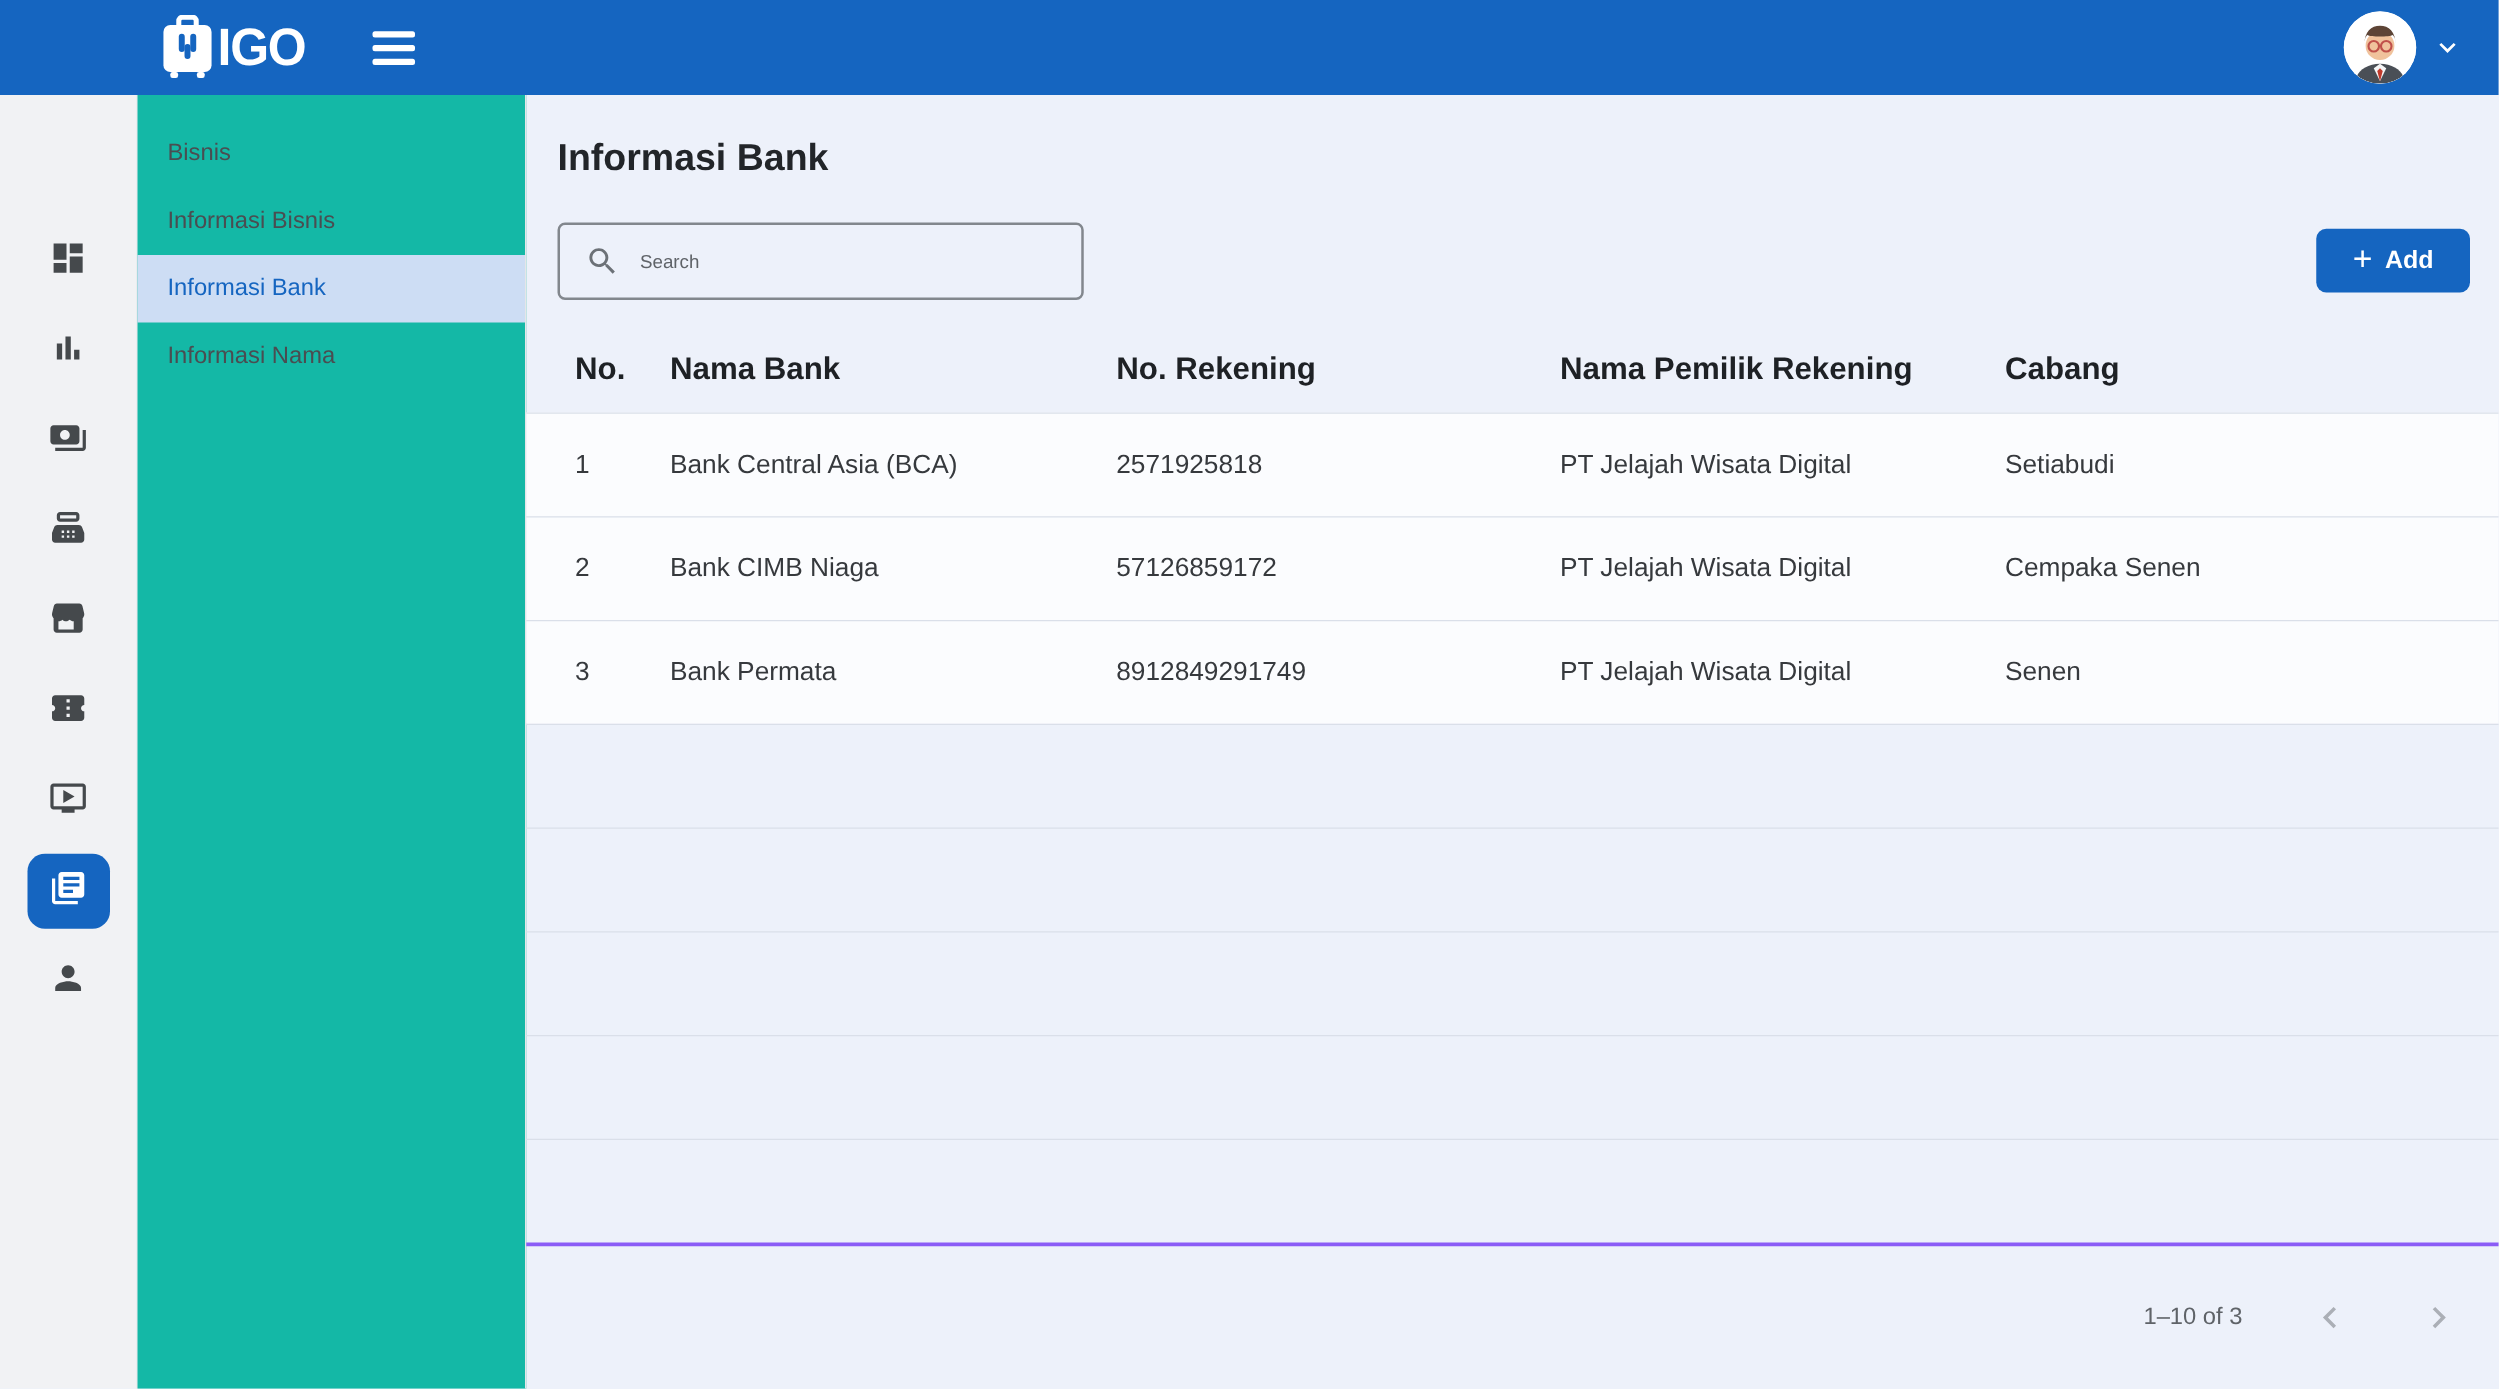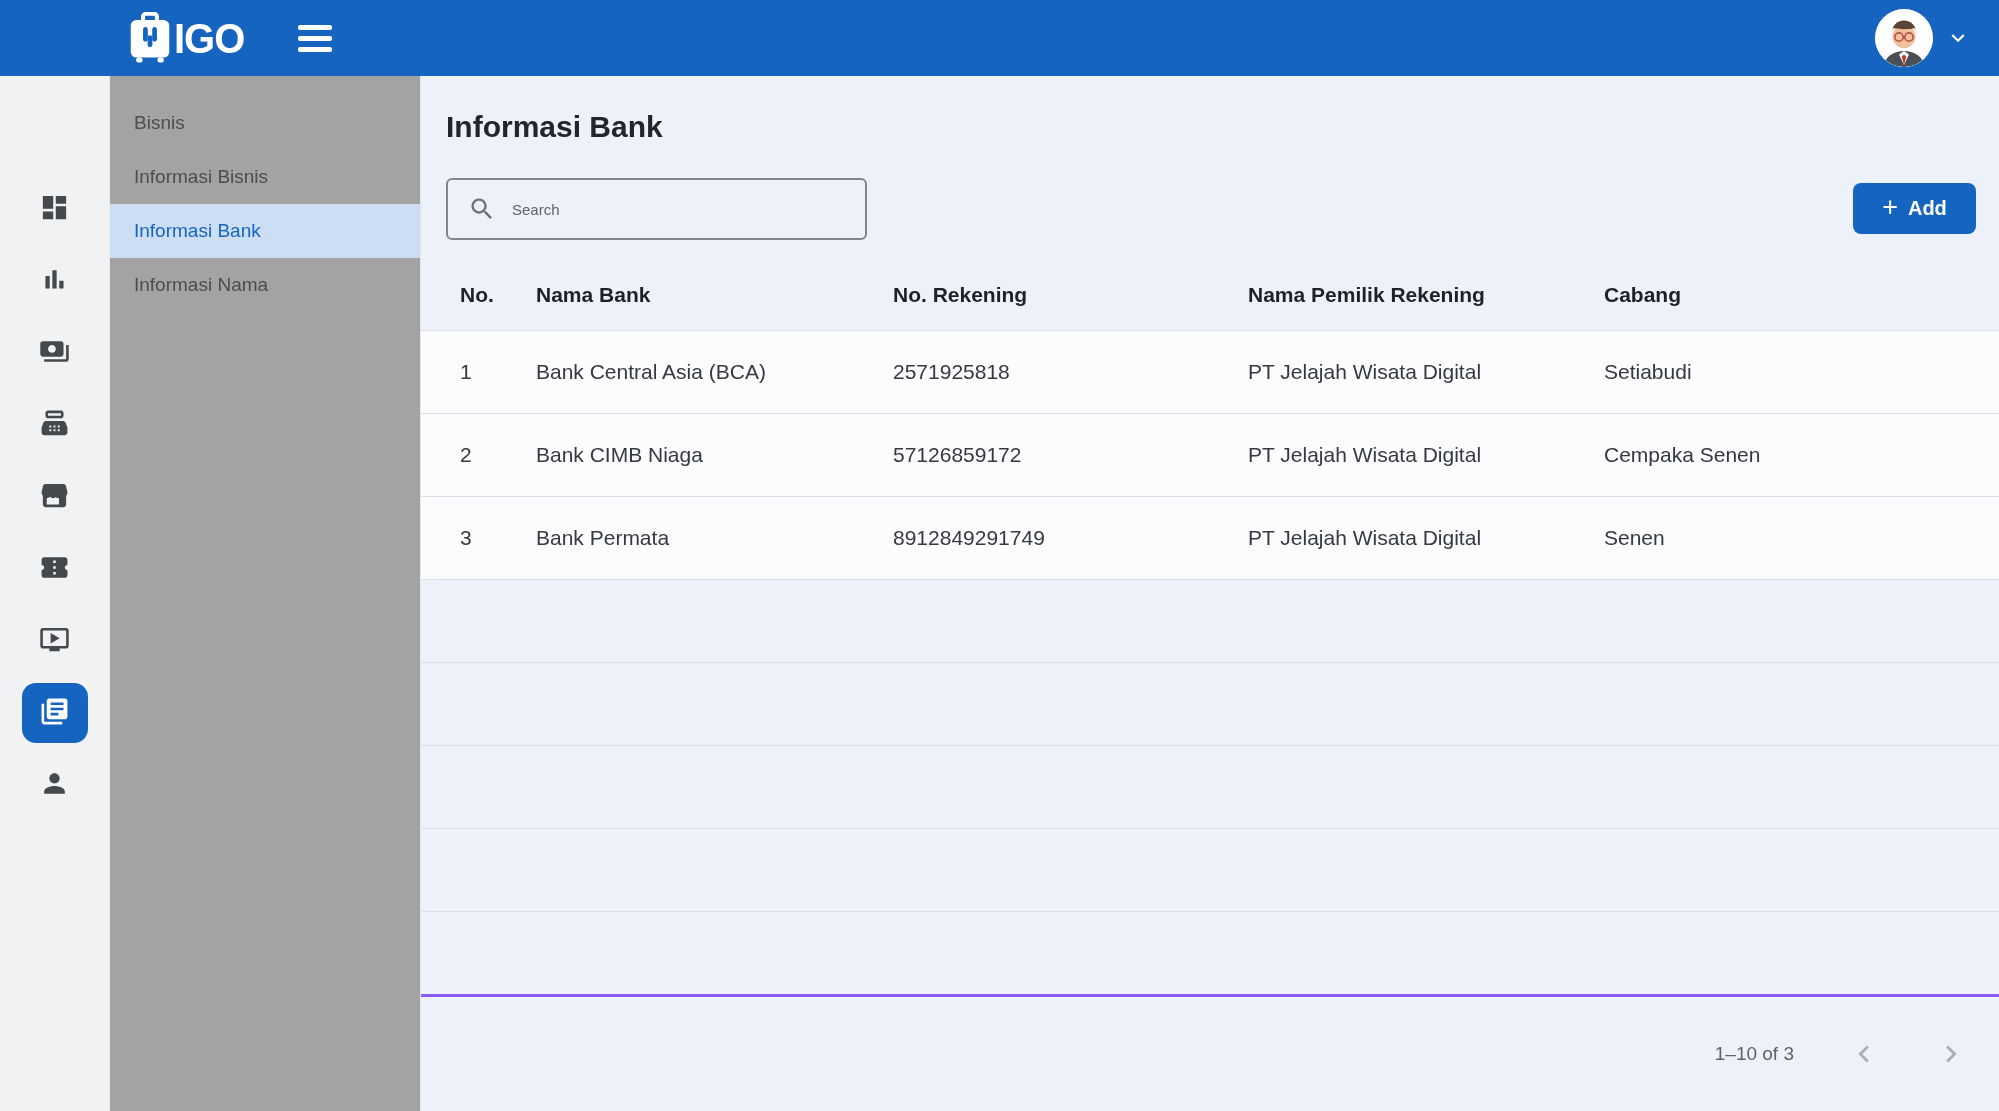--- a/index.html
+++ b/index.html
@@ -34,21 +34,21 @@
     width:66px; height:60px; border-radius:14px;
     display:flex; align-items:center; justify-content:center;
     color:#45494c; cursor:pointer;
   }
   .rail-item svg { width:31px; height:31px; }
   .rail-item.active { background:#1565c0; color:#fff; }
 
   
   .subnav {
     position:absolute; top:76px; left:110px; width:311px; height:1035px;
-    background:#a3a3a3; border-right:1px solid #e5e6e8;
+    background:#14b8a6; border-right:1px solid #e5e6e8;
   }
   .subnav-item {
     height:54px; display:flex; align-items:center; padding-left:24px;
     font-size:19px; color:#4a4d51; cursor:pointer;
   }
   .subnav-item.selected { background:#cdddf4; color:#1565c0; }
 
   
   .main { position:absolute; top:76px; left:421px; width:1578px; height:1035px; }
   .page-title { position:absolute; top:34px; left:25px; font-size:30px; font-weight:700; color:#222529; }
@@ -74,21 +74,21 @@
     font-family:"Liberation Sans","DejaVu Sans",sans-serif;
   }
   .add-btn .plus { font-size:27px; font-weight:400; line-height:1; margin-top:-3px; }
 
   
   .table { position:absolute; top:184px; left:0; width:1578px; }
   .trow, .thead {
     display:grid; grid-template-columns:76px 357px 355px 356px 1fr;
     padding-left:39px; align-items:center;
   }
-  .thead { height:70px; font-weight:700; font-size:21px; color:#1e2125; }
+  .thead { height:70px; font-weight:700; font-size:25px; color:#1e2125; }
   .trow { height:83px; font-size:21px; color:#36393d; background:#fbfcfe; border-top:1px solid #dadfe9; }
   .trow.empty { background:transparent; }
   .tfoot {
     height:116px; border-top:3px solid #8b5cf6;
     display:flex; align-items:center; justify-content:flex-end; padding-right:24px;
   }
   .range-label { font-size:19px; color:#5f6368; margin-right:46px; }
   .pg-btn {
     width:48px; height:48px; border:none; background:transparent; color:#abafb6;
     display:flex; align-items:center; justify-content:center; cursor:pointer;

